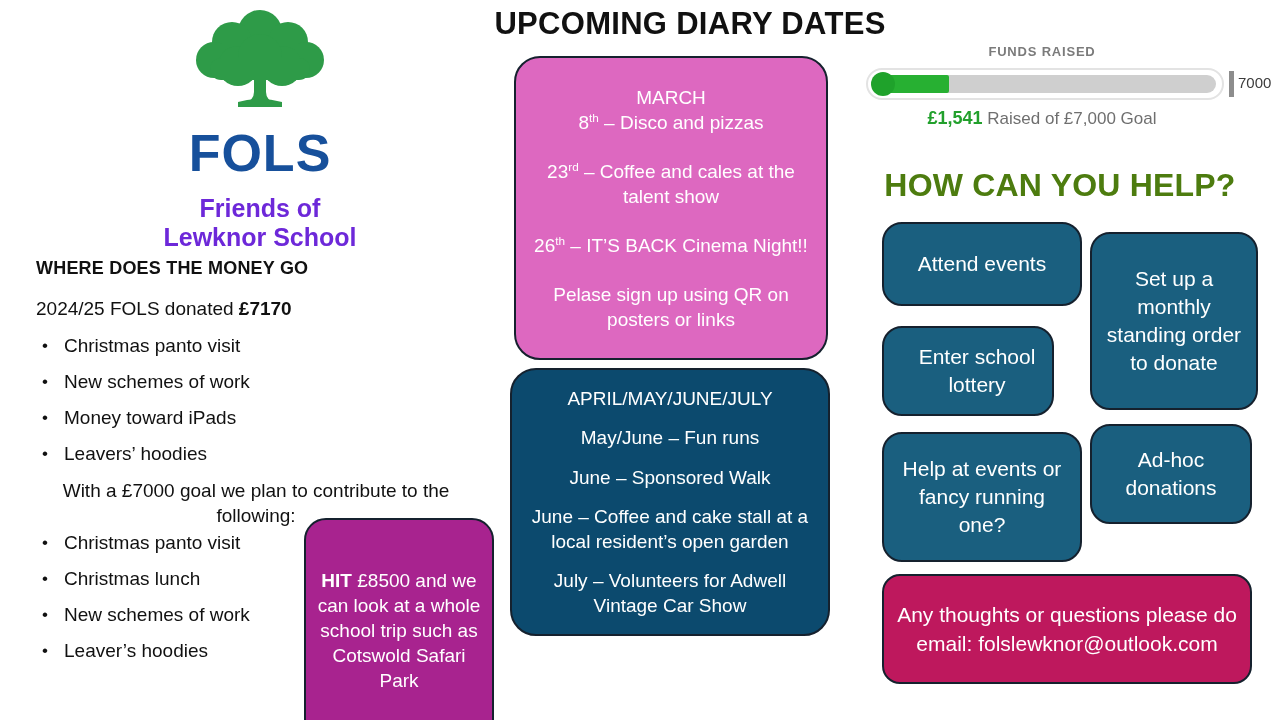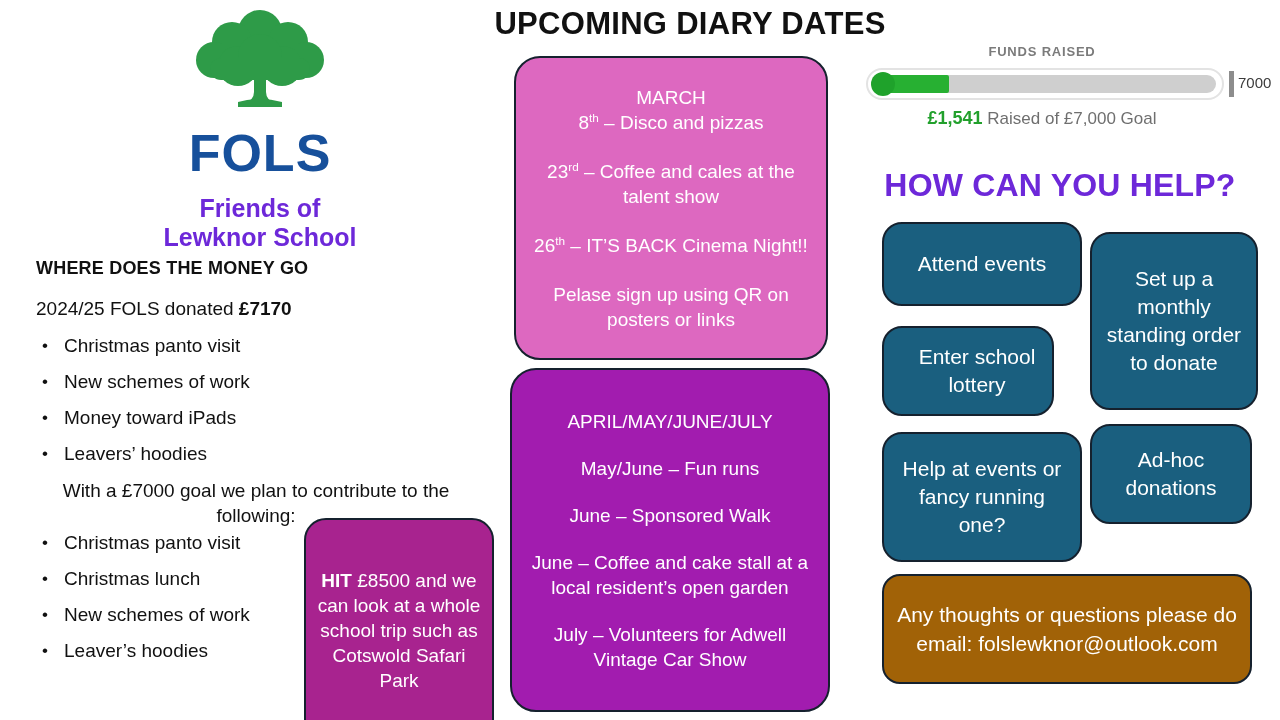--- a/index.html
+++ b/index.html
@@ -75,21 +75,21 @@
   .card{
     position:absolute;border:2px solid #15212e;border-radius:26px;
     color:#ffffff;text-align:center;box-sizing:border-box;
     display:flex;flex-direction:column;align-items:center;justify-content:center;
   }
   .card-march{
     left:514px;top:56px;width:314px;height:304px;background:#DD68C0;
     padding:6px 14px;
   }
   .card-spring{
-    left:510px;top:368px;width:320px;height:344px;background:#a21caf;
+    left:510px;top:368px;width:320px;height:268px;background:#0c4a6e;
     padding:16px 14px;
   }
   .card p{margin:0;font-size:19px;line-height:25px;}
   .card .gap{height:24px;}
   .card .gap-sm{height:22px;}
   sup{font-size:.62em;vertical-align:super;line-height:0;}
 
   
   .funds-label{
     position:absolute;left:862px;top:44px;width:360px;text-align:center;
@@ -118,36 +118,36 @@
     position:absolute;left:1238px;top:74px;font-size:15px;color:#3c3c3c;
   }
   .funds-sum{
     position:absolute;left:862px;top:108px;width:360px;text-align:center;
     font-size:17px;color:#6f6f6f;
   }
   .funds-sum b{color:#22A02C;font-weight:bold;font-size:18px;}
 
   .help-title{
     position:absolute;left:862px;top:167px;width:396px;text-align:center;
-    font-size:32px;font-weight:bold;letter-spacing:.2px;color:#6d28d9;
+    font-size:32px;font-weight:bold;letter-spacing:.2px;color:#4d7c0f;
   }
   .help-box{
     position:absolute;background:#1A5F7F;border:2px solid #15212e;border-radius:20px;
     color:#ffffff;text-align:center;box-sizing:border-box;
     display:flex;align-items:center;justify-content:center;
     font-size:21px;line-height:28px;padding:4px 10px;
   }
   #help-attend{left:882px;top:222px;width:200px;height:84px;}
   #help-lottery{left:882px;top:326px;width:172px;height:90px;padding-left:28px;}
   #help-standing{left:1090px;top:232px;width:168px;height:178px;}
   #help-helpat{left:882px;top:432px;width:200px;height:130px;}
   #help-adhoc{left:1090px;top:424px;width:162px;height:100px;}
   .email-box{
     position:absolute;left:882px;top:574px;width:370px;height:110px;
-    background:#a16207;border:2px solid #15212e;border-radius:18px;
+    background:#be185d;border:2px solid #15212e;border-radius:18px;
     color:#ffffff;text-align:center;box-sizing:border-box;
     display:flex;align-items:center;justify-content:center;
     font-size:21px;line-height:29px;padding:4px 12px;
   }
 </style>
 </head>
 <body>
 
 <div class="stage">
 

